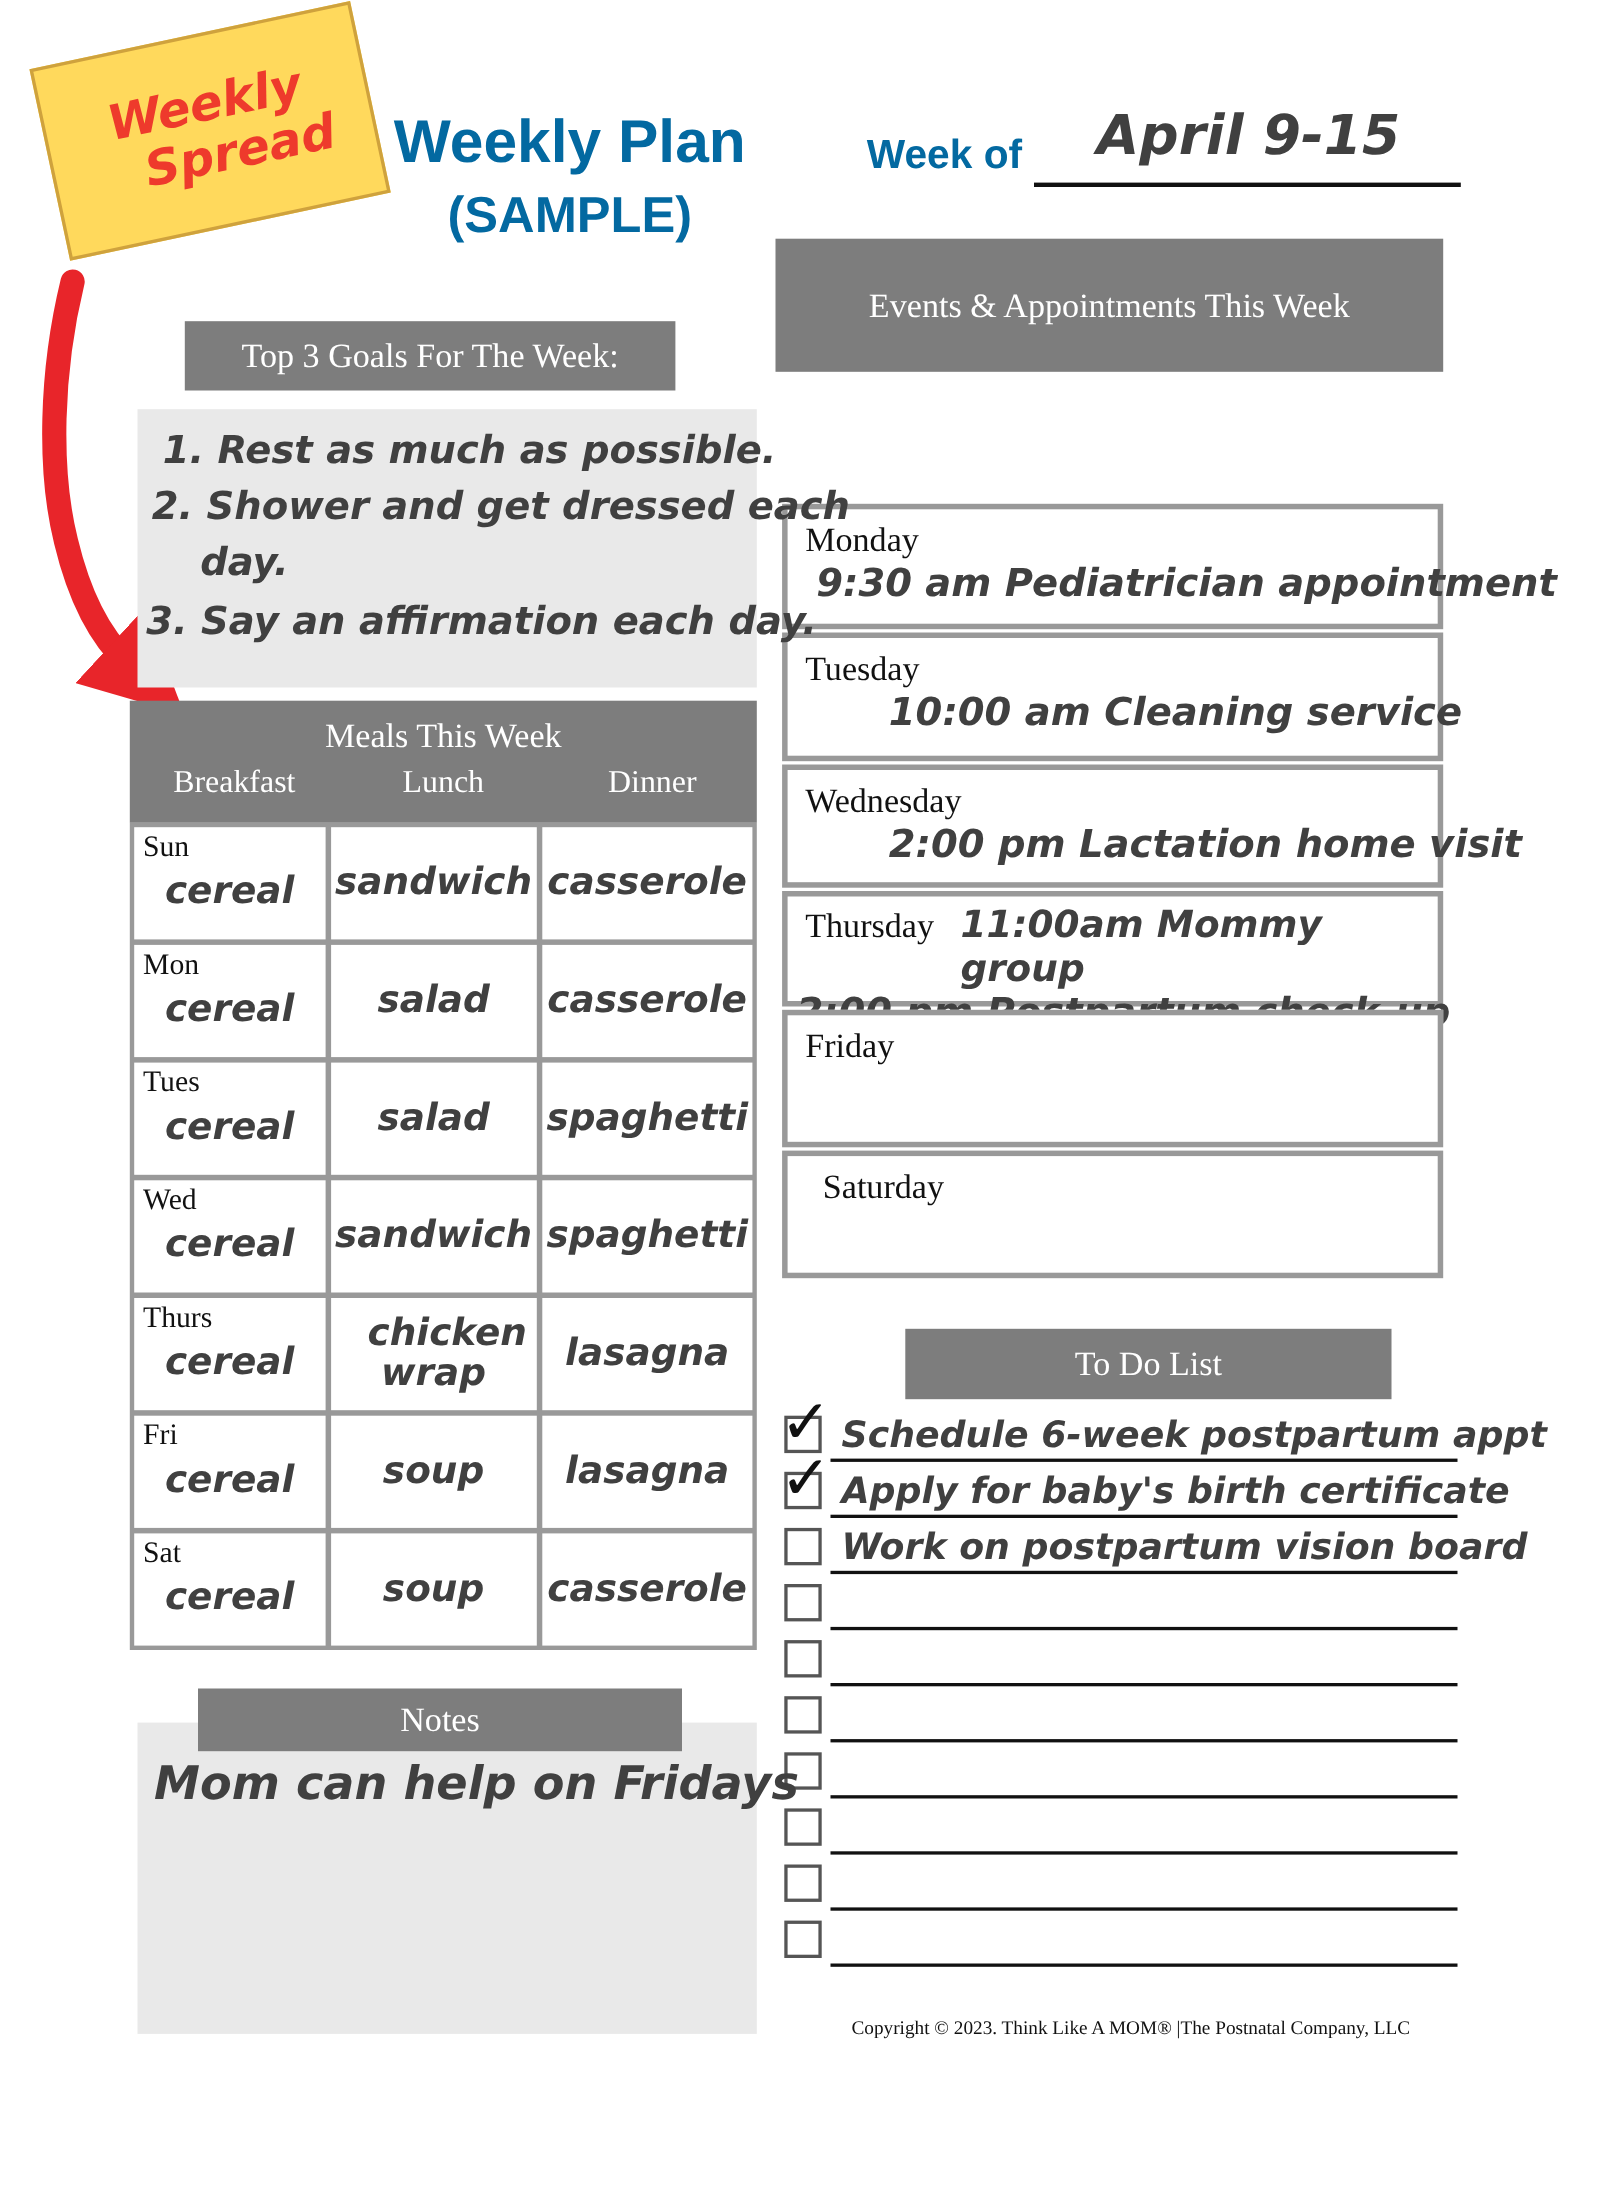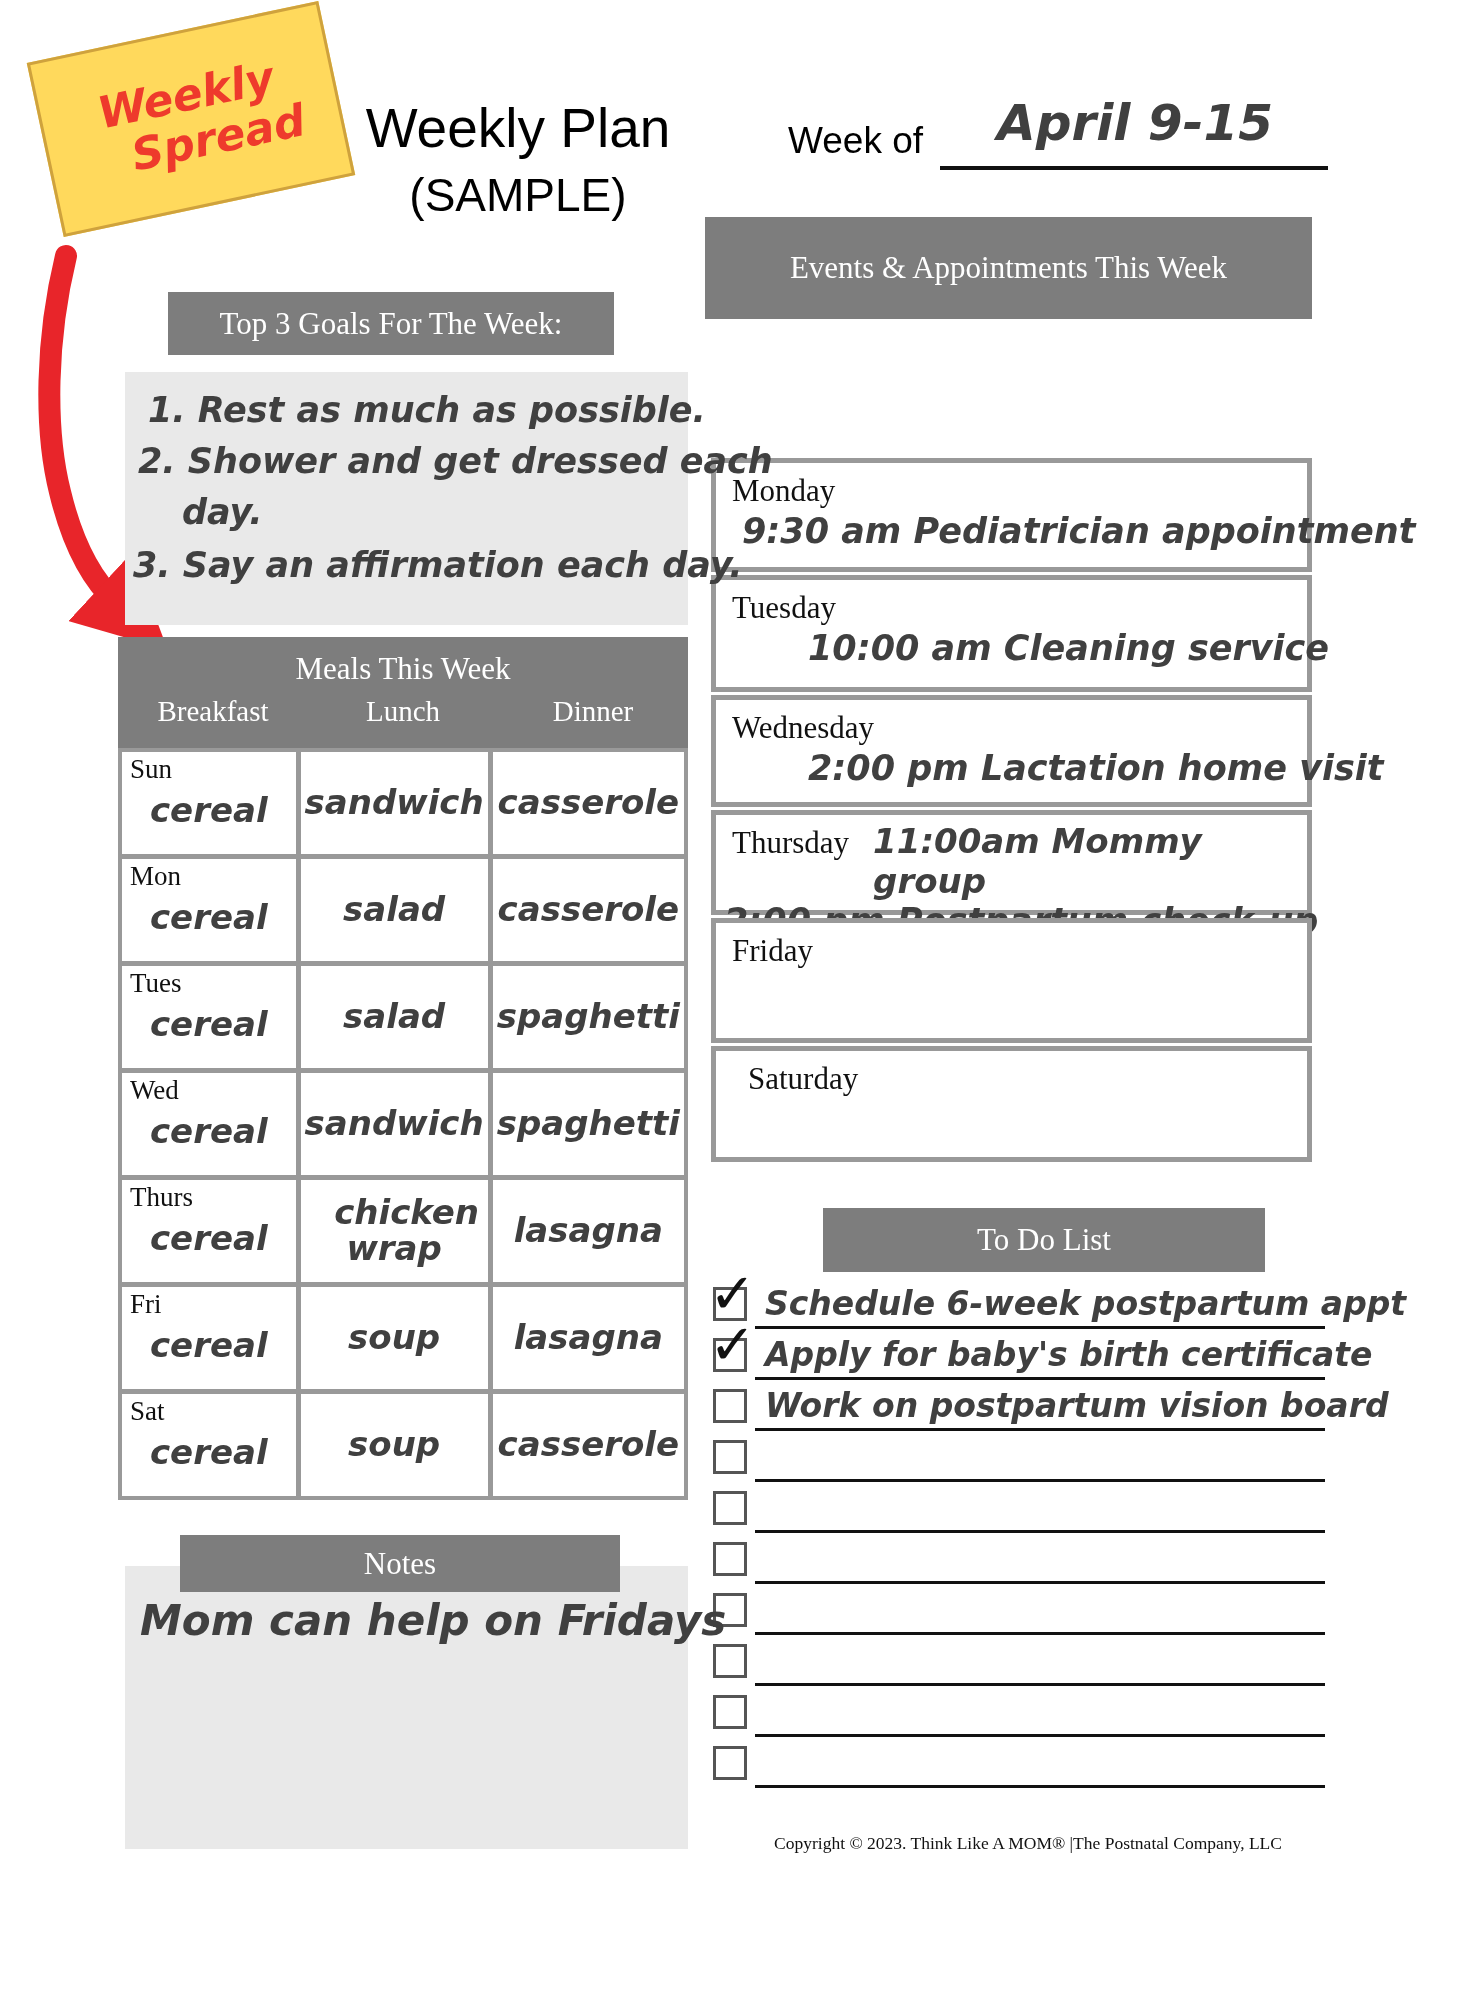--- a/index.html
+++ b/index.html
@@ -3,21 +3,21 @@
 <meta charset="utf-8">
 <style>
   html,body { margin:0; padding:0; background:#ffffff; }
   .page {
     position:relative; width:1459px; height:2000px; margin:0 auto;
     background:#ffffff; overflow:hidden;
     font-family:"Liberation Serif", serif; color:#111;
   }
   .abs { position:absolute; }
   .hand { font-family:"DejaVu Sans", sans-serif; font-style:italic; font-weight:600; color:#404040; }
-  .sans-bold { font-family:"Liberation Sans", sans-serif; font-weight:400; color:#000000; }
+  .sans-bold { font-family:"Liberation Sans", sans-serif; font-weight:700; color:#0369a1; }
 
   
   .badge {
     left:42px; top:30px; width:292px; height:172px;
     background:#ffd95c; border:3px solid #cfa23d;
     transform:rotate(-12deg); transform-origin:center;
     display:flex; flex-direction:column; align-items:center; justify-content:center;
   }
   .badge-line { font-family:"DejaVu Sans", sans-serif; font-style:italic; font-weight:800;
     color:#ee3a2c; font-size:44px; line-height:1.08; }
@@ -55,21 +55,21 @@
   .dlab { position:absolute; top:2px; left:8px; font-size:27px; }
   .mmeal { font-size:34px; text-align:center; line-height:1.05; padding:0 4px; }
   .mday .mmeal { margin-top:16px; }
 
   
   .notes-bar { left:180px; top:1535px; width:440px; height:57px; font-size:31px; z-index:2; }
   .notes-box { left:125px; top:1566px; width:563px; height:283px; z-index:1; }
   .notes-text { left:140px; top:1596px; font-size:42px; z-index:3; white-space:nowrap; }
 
   
-  .events-bar { left:705px; top:217px; width:607px; height:102px; font-size:31px; }
+  .events-bar { left:705px; top:217px; width:607px; height:121px; font-size:31px; }
   .ebox { left:711px; width:601px; background:#fff; border:5px solid #999999; box-sizing:border-box; }
   .elabel-row { padding:10px 0 0 16px; display:flex; align-items:baseline; gap:24px; }
   .elabel { font-size:31px; }
   .einline { font-size:34px; }
   .enote { font-size:35px; margin-top:2px; white-space:nowrap; }
 
   
   .todo-bar { left:823px; top:1208px; width:442px; height:64px; font-size:31px; }
   .trow { left:713px; width:612px; height:48px; }
   .cbox { position:absolute; left:0; top:6px; width:34px; height:34px; box-sizing:border-box;

